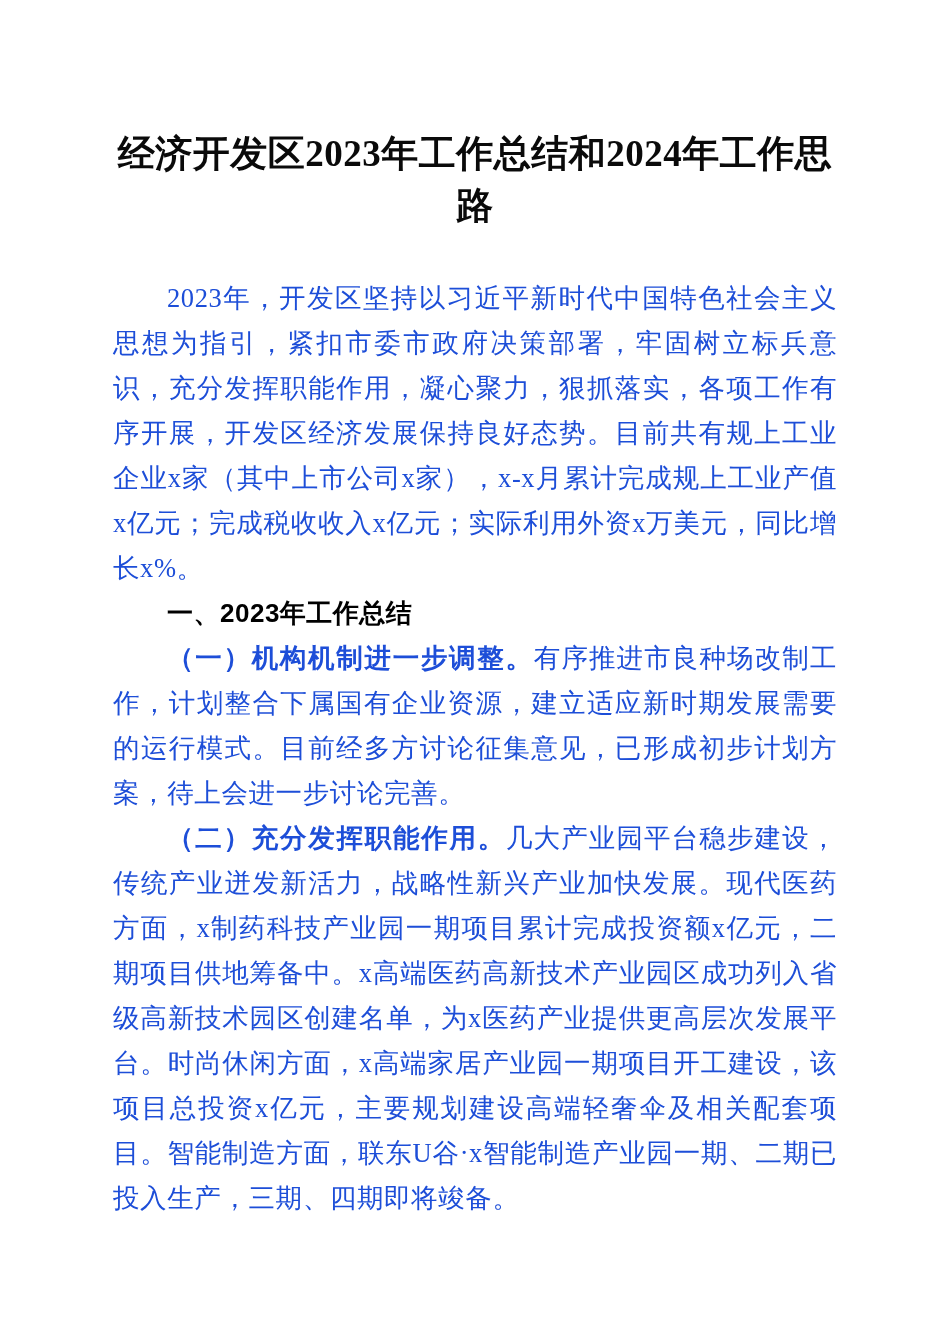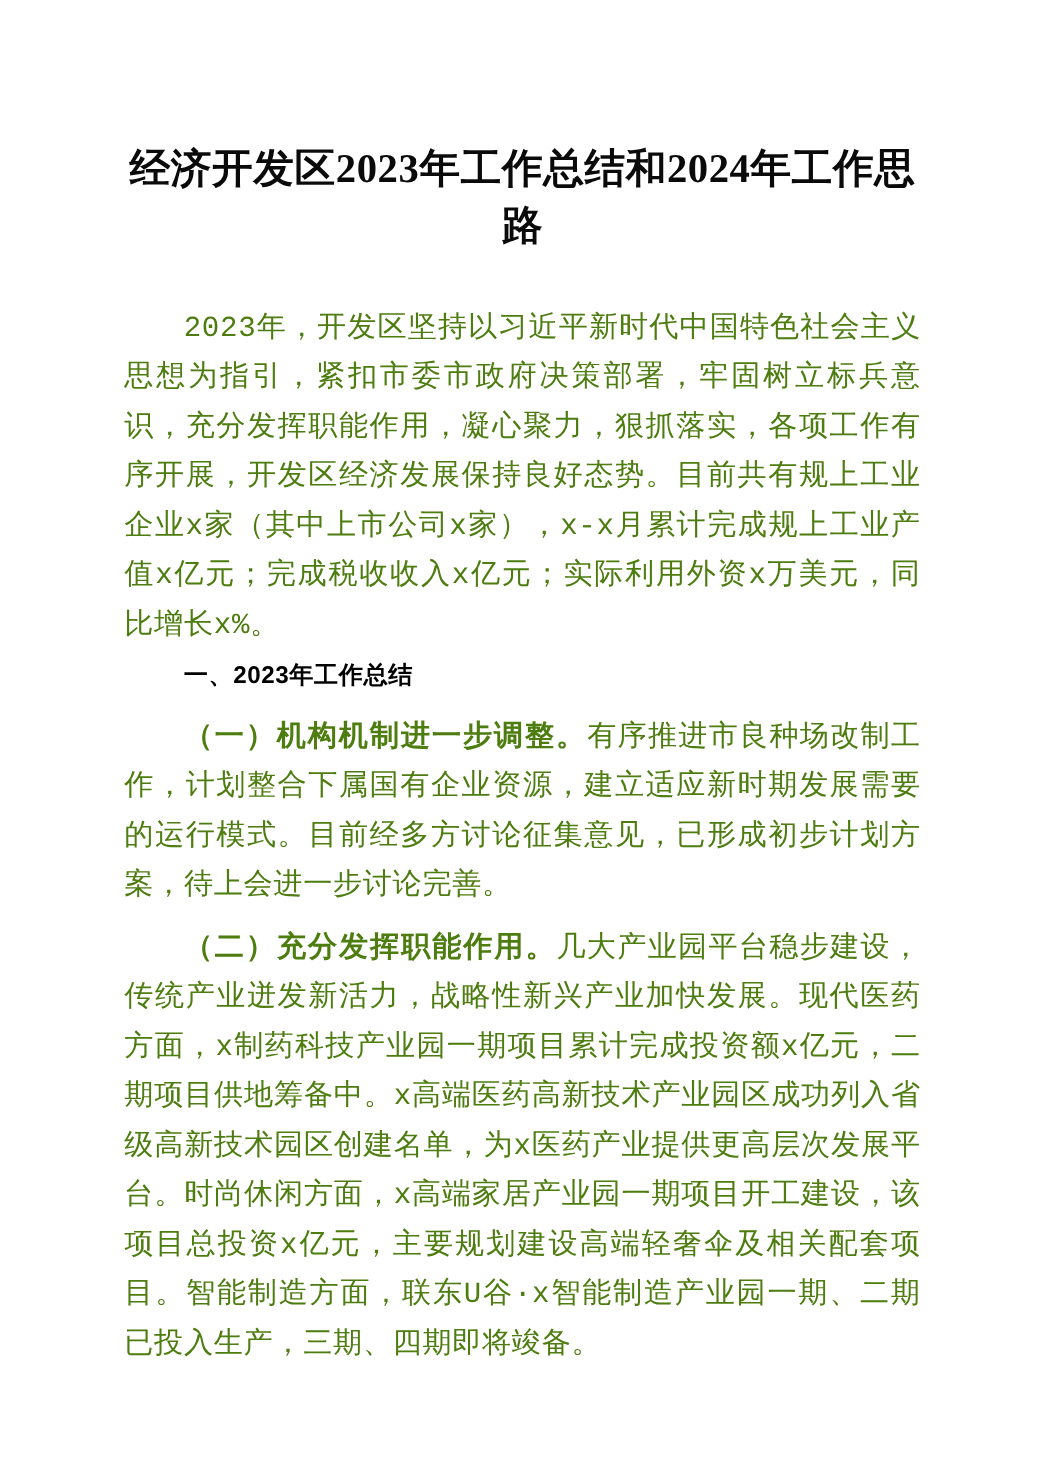--- a/index.html
+++ b/index.html
@@ -44,40 +44,40 @@
     color: #0a0a0a;
   }
 
   
   .body-block {
     margin-top: 44px;
   }
 
   p.para {
     margin: 0;
-    font-family: Liberation Mono, monospace;
+    font-family: Liberation Serif, serif;
     font-size: 26.5px;
     line-height: 45px;
     text-align: justify;
     text-justify: inter-character;
     text-indent: 54px;
     letter-spacing: 0.6px;
-    color: #4d7c0f;
+    color: #1d4ed8;
     font-weight: 400;
   }
 
   p.para.tight {
-    margin-top: 12px;
+    margin-top: 0px;
   }
 
   
   h2.section-heading {
     margin: 0;
     font-family: "Liberation Sans", "DejaVu Sans", sans-serif;
-    font-size: 22px;
+    font-size: 26px;
     line-height: 45px;
     font-weight: bold;
     text-indent: 54px;
     letter-spacing: 0.5px;
     color: #000000;
   }
 
   
   .lead-bold {
     font-weight: bold;

